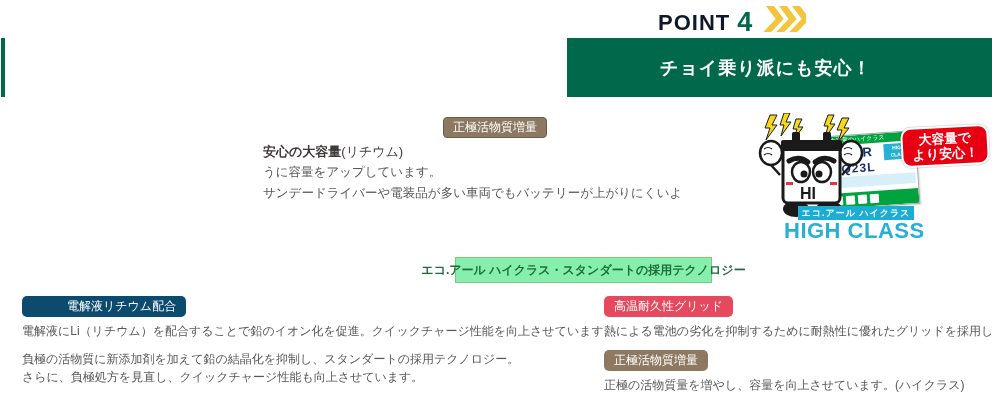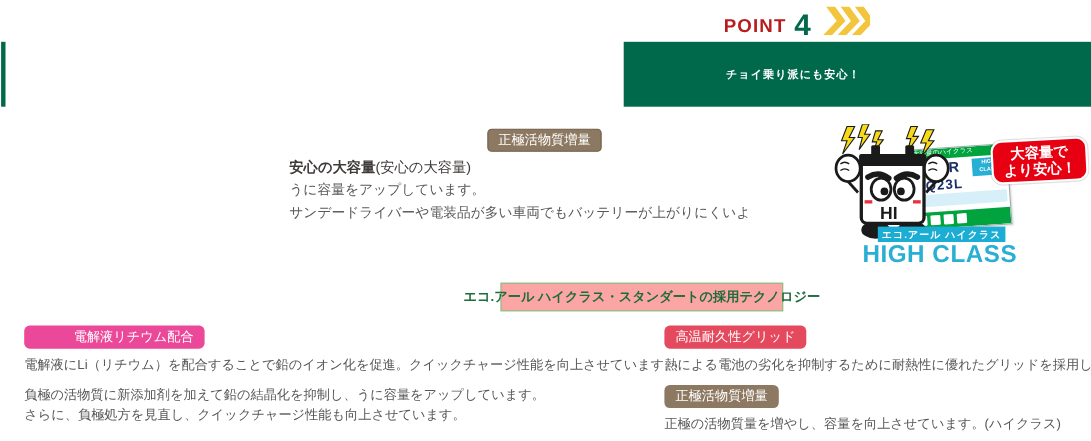--- a/index.html
+++ b/index.html
@@ -2,28 +2,28 @@
 <html><head>
 <meta charset="utf-8">
 <style>
   * { margin:0; padding:0; box-sizing:border-box; }
   html,body { background:#ffffff; }
   body { font-family:"Liberation Sans","DejaVu Sans",sans-serif; }
   .stage { position:relative; width:992px; height:401px; background:#ffffff; overflow:hidden; }
 
   
   .point-header { position:absolute; left:658px; top:6px; display:flex; align-items:flex-end; }
-  .point-label { color:#b91c1c; font-weight:bold; font-size:17px; letter-spacing:1px; line-height:28px; }
+  .point-label { color:#0f172a; font-weight:bold; font-size:22px; letter-spacing:1px; line-height:28px; }
   .point-number { color:#00684B; font-weight:bold; font-size:27px; line-height:30px; margin-left:7px; }
   .point-chevrons { margin-left:10px; margin-bottom:1px; }
 
   
   .banner-sliver { position:absolute; left:1px; top:38px; width:4px; height:59px; background:#00684B; }
   .banner { position:absolute; left:567px; top:38px; width:425px; height:59px; background:#00684B; display:flex; align-items:center; }
-  .banner-title { color:#ffffff; font-weight:bold; font-size:10px; letter-spacing:1px; margin-left:93px; }
+  .banner-title { color:#ffffff; font-weight:bold; font-size:18px; letter-spacing:1px; margin-left:93px; }
 
   
   .feature-badge { position:absolute; left:443px; top:117px; width:104px; height:21px; background:#8D7961; border:1px solid #6E5C48; border-radius:4px; color:#fff; font-size:12px; display:flex; align-items:center; justify-content:center; }
   .feature-heading { position:absolute; left:263px; top:143px; font-size:13px; color:#3E3A39; white-space:nowrap; }
   .feature-heading b { font-weight:bold;margin-top:20px; }
   .feature-desc { position:absolute; left:263px; top:162px; font-size:12.5px; color:#595757; line-height:21px; white-space:nowrap; }
 
   
   .figure { position:absolute; left:760px; top:113px; width:232px; height:132px; }
   .package { position:absolute; left:68px; top:20px; width:90px; height:74px; background:#fff; border:1px solid #9fa8ad; box-shadow:1px 1px 2px rgba(0,0,0,.15); transform:rotate(-4deg); overflow:hidden; }
@@ -35,21 +35,21 @@
   .pkg-info { height:11px; background:#D6EFF8; margin:1px 2px; border-radius:1px; }
   .pkg-bottom { position:absolute; left:0; right:0; bottom:0; height:15px; background:#00A33E; display:flex; align-items:center; gap:3px; padding:0 3px; }
   .pkg-bottom span { width:9px; height:9px; background:#fff; border-radius:1px; display:block; }
   .mascot { position:absolute; left:-4px; top:0; }
   .callout { position:absolute; left:141px; top:13px; width:88px; height:40px; background:#E60012; border:2px solid #ffffff; border-radius:10px; box-shadow:0 0 0 1px rgba(0,0,0,.12); transform:rotate(-3deg); display:flex; flex-direction:column; align-items:center; justify-content:center; }
   .callout div { color:#fff; font-weight:bold; font-size:13px; line-height:15px; white-space:nowrap; }
   .series-strip { position:absolute; left:38px; top:93px; width:116px; height:14px; background:#1BADD3; color:#fff; font-weight:bold; font-size:9px; display:flex; align-items:center; justify-content:center; letter-spacing:1px; white-space:nowrap; }
   .series-en { position:absolute; left:24px; top:105px; width:136px; text-align:center; color:#29AFD3; font-weight:bold; font-size:22px; letter-spacing:0.5px; white-space:nowrap; }
 
   
-  .tech-title { position:absolute; left:455px; top:257px; width:257px; height:26px; background:#fca5a5; border:1px solid #7FC681; display:flex; align-items:center; justify-content:center; color:#1E6C3C; font-weight:bold; font-size:12px; white-space:nowrap; }
+  .tech-title { position:absolute; left:455px; top:257px; width:257px; height:26px; background:#86efac; border:1px solid #7FC681; display:flex; align-items:center; justify-content:center; color:#1E6C3C; font-weight:bold; font-size:12px; white-space:nowrap; }
   .tech-col { position:absolute; top:296px; }
   .tech-col.left { left:22px; width:535px; }
   .tech-col.right { left:604px; width:405px; }
   .tech-item + .tech-item { margin-top:10px; }
   .tech-badge { display:inline-block; padding:0 10px; height:21px; line-height:21px; border-radius:5px; color:#ffffff; font-size:12px; margin-bottom:5px; white-space:nowrap; }
   .tech-line { font-size:12px; color:#595757; line-height:18px; white-space:nowrap; }
 </style>
 </head>
 <body>
 
@@ -69,21 +69,21 @@
     </span>
   </div>
 
   <div class="banner-sliver"></div>
   <div class="banner">
     <div class="banner-title">チョイ乗り派にも安心！</div>
   </div>
 
   <div class="feature-badge">正極活物質増量</div>
   <div class="feature-heading">
-    <b>安心の大容量</b><span>(安心の大容量)</span>
+    <b>安心の大容量</b><span>(リチウム)</span>
   </div>
   <div class="feature-desc">
     <div>うに容量をアップしています。</div>
     <div>サンデードライバーや電装品が多い車両でもバッテリーが上がりにくいよ</div>
   </div>
 
   <div class="figure">
 
     <div class="package">
       <div class="pkg-top">大容量のハイクラス</div>
@@ -155,25 +155,25 @@
     </div>
 
     <div class="series-strip">エコ.アール ハイクラス</div>
     <div class="series-en">HIGH CLASS</div>
   </div>
 
   <div class="tech-title">エコ.アール ハイクラス・スタンダートの採用テクノロジー</div>
 
   <div class="tech-col left">
     <div class="tech-item">
-      <div class="tech-badge" style="background: #ec4899; padding-left: 45px;">電解液リチウム配合</div>
+      <div class="tech-badge" style="background: #0c4a6e; padding-left: 45px;">電解液リチウム配合</div>
       <div class="tech-line">電解液にLi（リチウム）を配合することで鉛のイオン化を促進。クイックチャージ性能を向上させています。</div>
     </div>
     <div class="tech-item">
-      <div class="tech-line">負極の活物質に新添加剤を加えて鉛の結晶化を抑制し、うに容量をアップしています。</div>
+      <div class="tech-line">負極の活物質に新添加剤を加えて鉛の結晶化を抑制し、スタンダートの採用テクノロジー。</div>
       <div class="tech-line">さらに、負極処方を見直し、クイックチャージ性能も向上させています。</div>
     </div>
   </div>
 
   <div class="tech-col right">
     <div class="tech-item">
       <div class="tech-badge" style="background: rgb(228, 73, 94);">高温耐久性グリッド</div>
       <div class="tech-line">熱による電池の劣化を抑制するために耐熱性に優れたグリッドを採用しています。</div>
     </div>
     <div class="tech-item">

